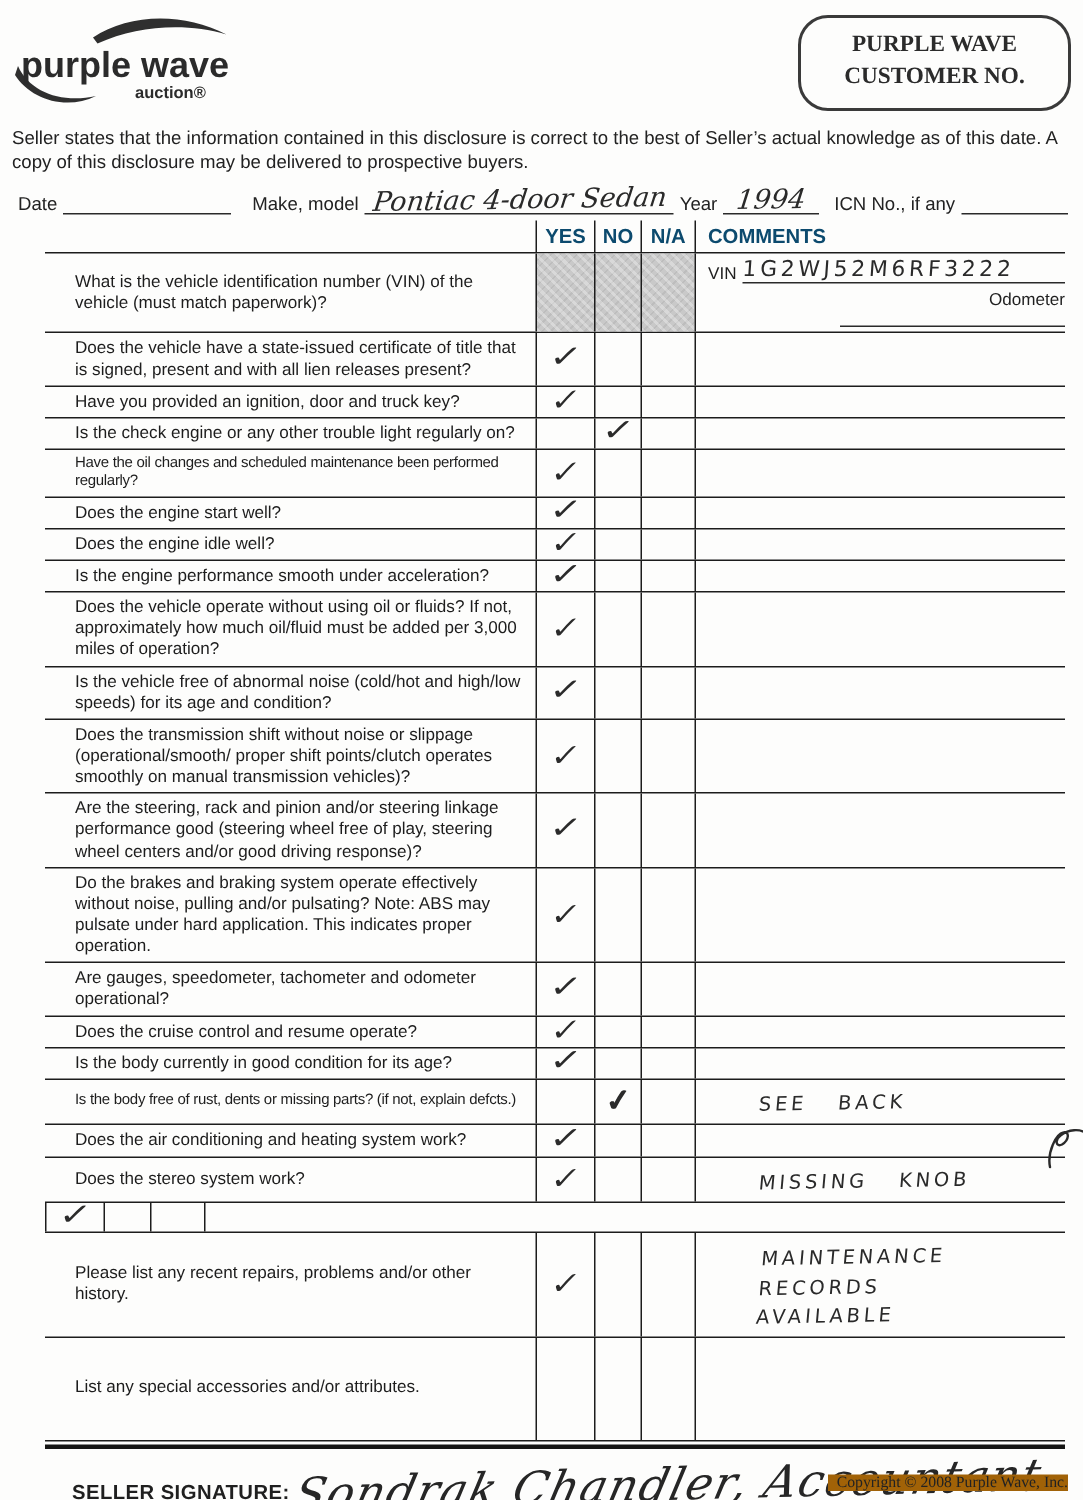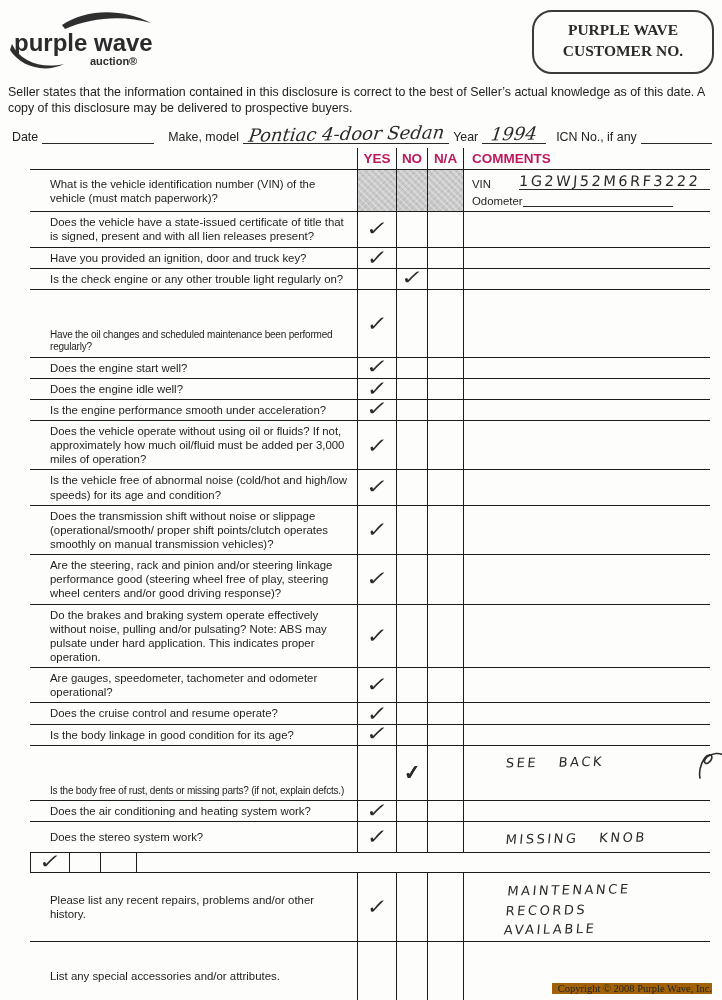--- a/index.html
+++ b/index.html
@@ -45,48 +45,48 @@
   .year-hand { font-size:18px; line-height:0.9; }
   .hand-print {
     font-family:"DejaVu Sans", sans-serif; color:#2a2a2a; display:inline-block;
     transform:skewX(-6deg) rotate(-1deg); white-space:nowrap;
   }
   
   .tbl { margin:2px 12px 0 30px; }
   .trow { display:flex; align-items:stretch; border-bottom:1.5px solid #1c1c1c; }
   .trow.head { border-bottom:1.5px solid #1c1c1c; }
   .q-cell { width:327px; padding:3px 6px 3px 20px; font-size:11.4px; line-height:1.24; color:#1d1d1d; display:flex; align-items:center; }
-  .q-cell.small { font-size:10px; letter-spacing:-0.2px;margin-top:36px; }
+  .q-cell.small { font-size:10px; letter-spacing:-0.2px; }
   .a-cell { width:39px; border-left:1.5px solid #1c1c1c; display:flex; align-items:center; justify-content:center; position:relative; }
   .a-cell.no-col { width:31px; }
   .a-cell.na-col { width:36px; }
   .c-cell { flex:1; border-left:1.5px solid #1c1c1c; padding:3px 0 3px 8px; font-size:11.4px; position:relative; overflow:hidden; }
   .head .q-cell { border:none; }
-  .head .a-cell, .head .c-cell { font-weight:bold; font-size:13.5px; color:#be185d; }
+  .head .a-cell, .head .c-cell { font-weight:bold; font-size:13.5px; color:#0c4a6e; }
   .head .c-cell { display:flex; align-items:center; }
   .shaded {
     background-color:#c9c9c9;
     background-image:repeating-linear-gradient(45deg, rgba(255,255,255,.3) 0 2px, transparent 2px 5px),
                      repeating-linear-gradient(-45deg, rgba(0,0,0,.06) 0 1px, transparent 1px 4px);
   }
   .ck {
     font-family:"DejaVu Sans", sans-serif; font-size:19px; color:#2b2b2b;
     transform:rotate(-6deg) skewX(-14deg) scaleX(1.25); line-height:1;
   }
   .trow:nth-child(odd) .ck { transform:rotate(-3deg) skewX(-10deg) scaleX(1.35) translateY(-1px); }
   .ck.bold { font-size:22px; text-shadow:0.7px 0 #2b2b2b, -0.5px 0 #2b2b2b; transform:rotate(-2deg) scaleX(0.9); }
   .trow.tall { min-height:55px; }
   .trow.taller { min-height:68px; border-bottom:none; }
   .trow.vinrow { min-height:42px; }
   .comment-hand { padding:4px 0 0 34px; font-size:13px; letter-spacing:2.5px; word-spacing:14px; white-space:pre-line; line-height:1.5; }
-  .vin-line { display:flex; align-items:flex-end;gap:24px; }
+  .vin-line { display:flex; align-items:flex-end; }
   .vin-line .vlbl { font-size:11.4px; padding-right:4px; }
   .vin-underline { flex:1; border-bottom:1.5px solid #2a2a2a; margin-right:-2px; }
   .vin-hand { font-size:14.5px; letter-spacing:2.5px; transform:skewX(-4deg); }
-  .odo-line { display:flex; align-items:flex-end; margin-top:5px; }
+  .odo-line { display:flex; align-items:flex-end; margin-top:5px;flex-direction:column; }
   .odo-underline { width:150px; border-bottom:1.5px solid #2a2a2a; height:12px; }
   
   .tbl-end { margin:0 12px 0 30px; border-top:1.5px solid #1c1c1c; height:6px; border-bottom:3px solid #141414; }
   .sig-row { position:relative; margin:4px 12px 0 30px; height:34px; display:flex; align-items:flex-end; }
   .sig-label { font-weight:bold; font-size:13.5px; padding:0 6px 2px 18px; white-space:nowrap; letter-spacing:0.3px; }
   .sig-line { flex:1; border-bottom:1.5px solid #2a2a2a; height:14px; margin-right:56px; }
   .sig-hand {
     position:absolute; left:168px; bottom:-4px; font-family:"DejaVu Serif", serif; font-style:italic;
     font-size:30px; color:#262626; transform:skewX(-14deg) rotate(-1.5deg); white-space:nowrap; letter-spacing:1px;
   }
@@ -272,21 +272,21 @@
       <div class="trow">
         <div class="q-cell">Does the cruise control and resume operate?</div>
         <div class="a-cell yes-col">
           <span class="ck">✓</span>
         </div>
         <div class="a-cell no-col"></div>
         <div class="a-cell na-col"></div>
         <div class="c-cell"></div>
       </div>
       <div class="trow">
-        <div class="q-cell">Is the body linkage in good condition for its age?</div>
+        <div class="q-cell">Is the body currently in good condition for its age?</div>
         <div class="a-cell yes-col">
           <span class="ck">✓</span>
         </div>
         <div class="a-cell no-col"></div>
         <div class="a-cell na-col"></div>
         <div class="c-cell"></div>
       </div>
       <div class="trow">
         <div class="q-cell small">Is the body free of rust, dents or missing parts? (if not, explain defcts.)</div>
         <div class="a-cell yes-col"></div>

